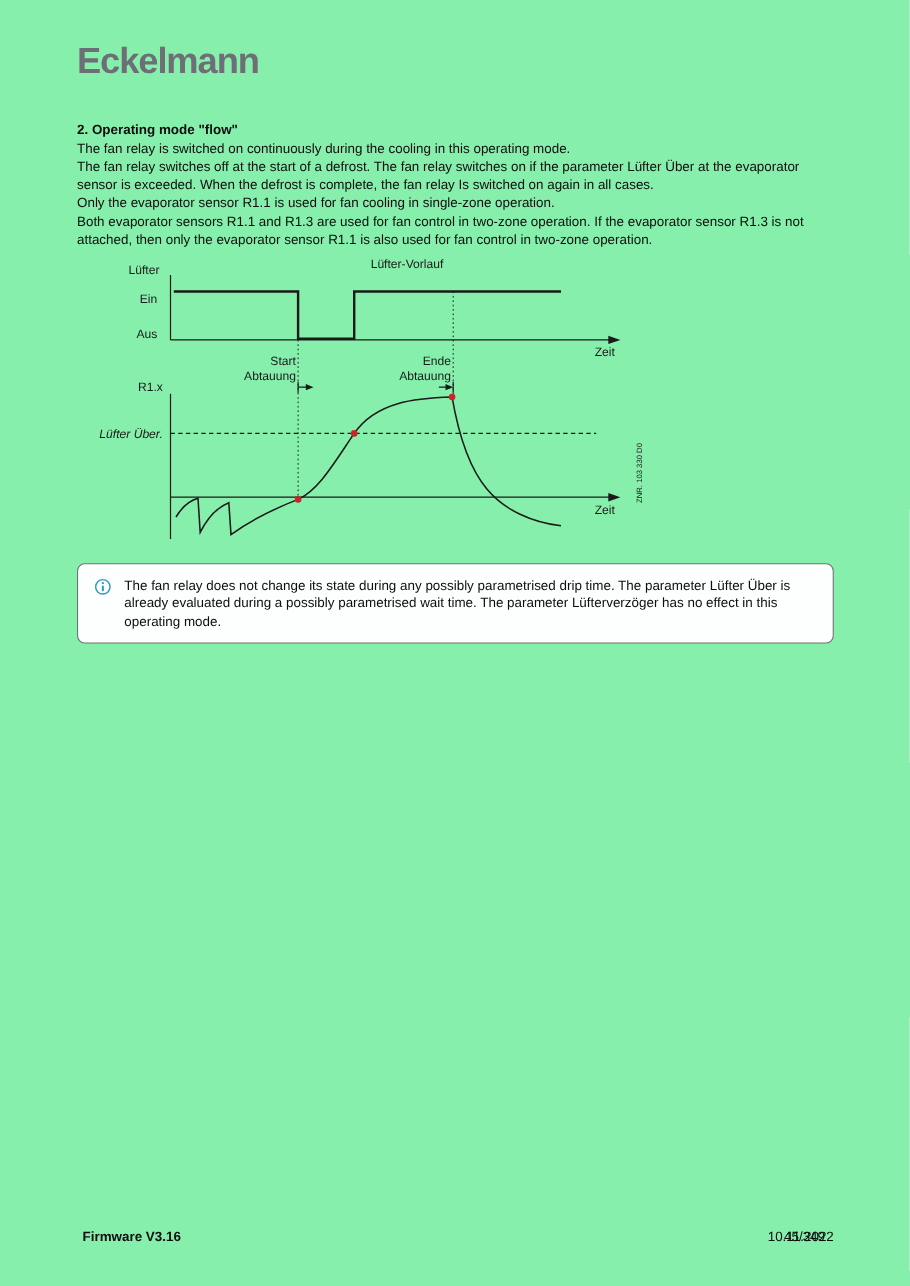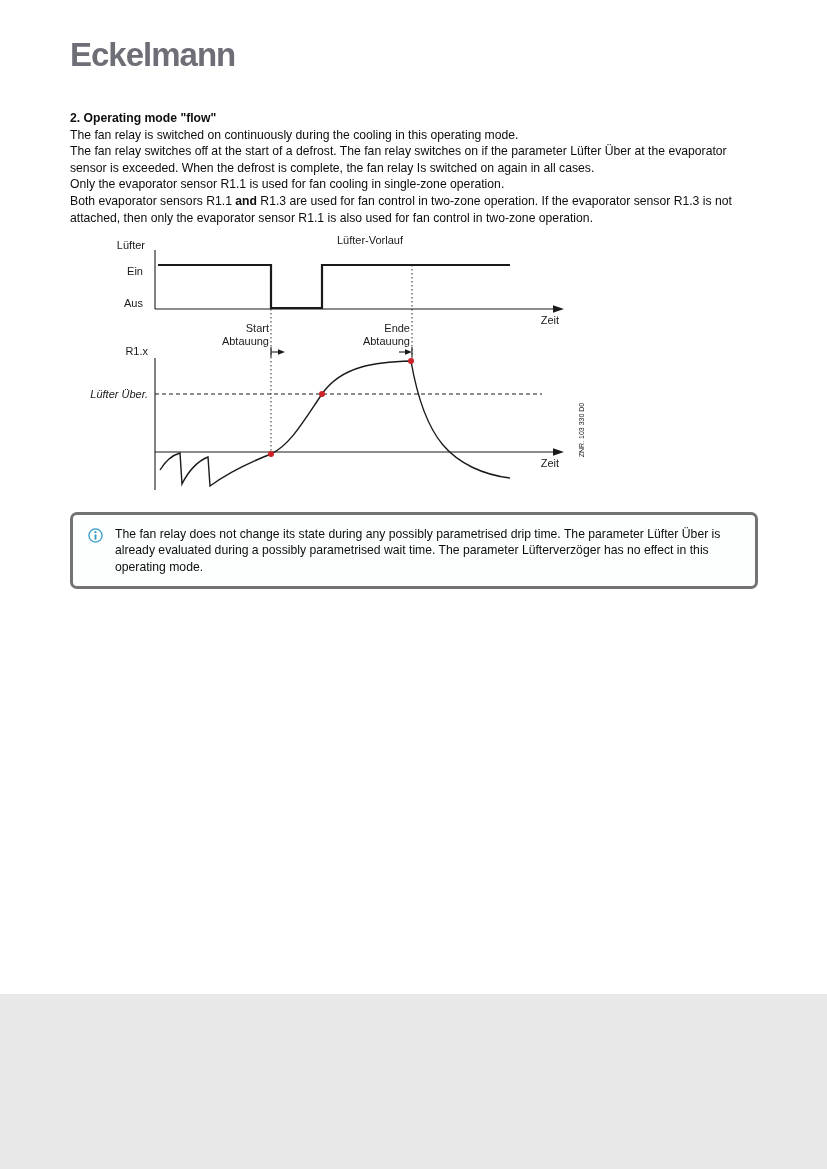--- a/index.html
+++ b/index.html
@@ -1,52 +1,52 @@
 <!DOCTYPE html>
 <html><head>
 <meta charset="utf-8">
 <style>
   * { margin: 0; padding: 0; box-sizing: border-box; }
   html, body { background: #e8e8e8; }
   body { font-family: "Liberation Sans", sans-serif; color: #111; }
   .page {
     position: relative;
-    width: 827px; height: 994px;
+    width: 827px; height: 1169px;
     margin: 0 auto;
-    background: #ffffff;
+    background: #86efac;
     overflow: hidden;
   }
   .logo {
     position: absolute; left: 70px; top: 36px;
     font-size: 33px; font-weight: 700; letter-spacing: -1px;
     color: #6e6e77;
     font-family: "Liberation Sans", sans-serif;
   }
   .content {
     position: absolute; left: 70px; top: 110px; width: 694px;
     font-size: 12.2px; line-height: 16.6px; color: #0d0d0d;
   }
   .content .heading { font-size: 12.2px; font-weight: 700; }
   .content p { margin: 0; }
   .it { }
-  .bd { font-weight: 700; }
+  .bd { font-weight: 400; }
 
   .diagram-wrap { position: absolute; left: 70px; top: 232px; width: 545px; height: 268px; }
   .dt { font-size: 11px; fill: #1a1a1a; font-family: "Liberation Sans", sans-serif; }
   .dt-italic { font-style: italic; }
   .dt-small { font-size: 7px; fill: #1a1a1a; font-family: "Liberation Sans", sans-serif; }
   .axis { stroke: #1a1a1a; stroke-width: 1.1; fill: none; }
   .wave { stroke: #1a1a1a; stroke-width: 2.2; fill: none; }
   .curve { stroke: #1a1a1a; stroke-width: 1.4; fill: none; }
   .dotted { stroke: #1a1a1a; stroke-width: 0.9; stroke-dasharray: 1.5,2.5; fill: none; }
   .dashed { stroke: #1a1a1a; stroke-width: 1; stroke-dasharray: 4,3; fill: none; }
 
   .info-box {
     position: absolute; left: 70px; top: 512px; width: 688px;
-    border: 3px solid #737373; border-radius: 7px;
+    border: 1px solid #737373; border-radius: 7px;
     background: #fdfefe;
     padding: 11px 18px 11px 42px;
     font-size: 12.2px; line-height: 16.4px; color: #0d0d0d;
     min-height: 72px;
   }
   .info-icon {
     position: absolute; left: 15px; top: 13px;
     width: 15px; height: 15px;
   }
   .footer {

